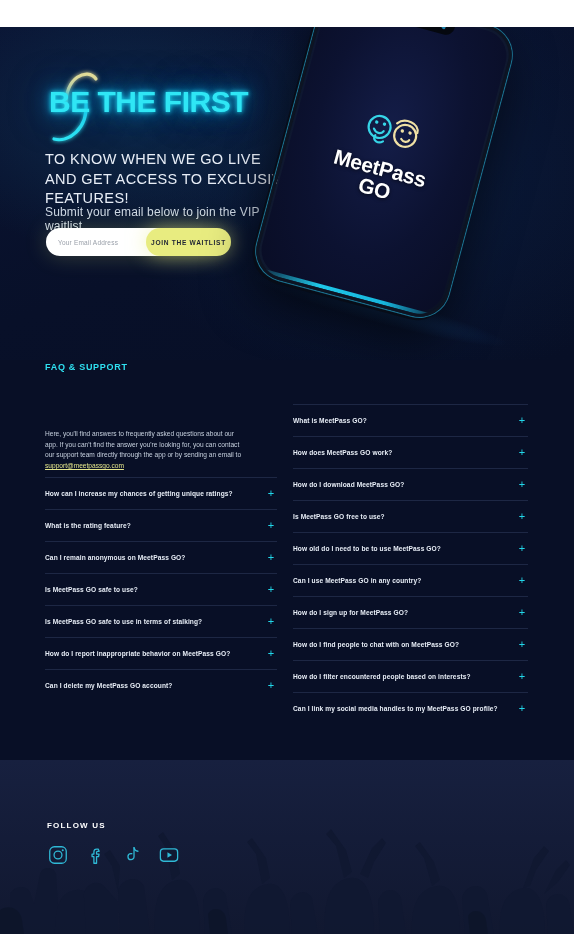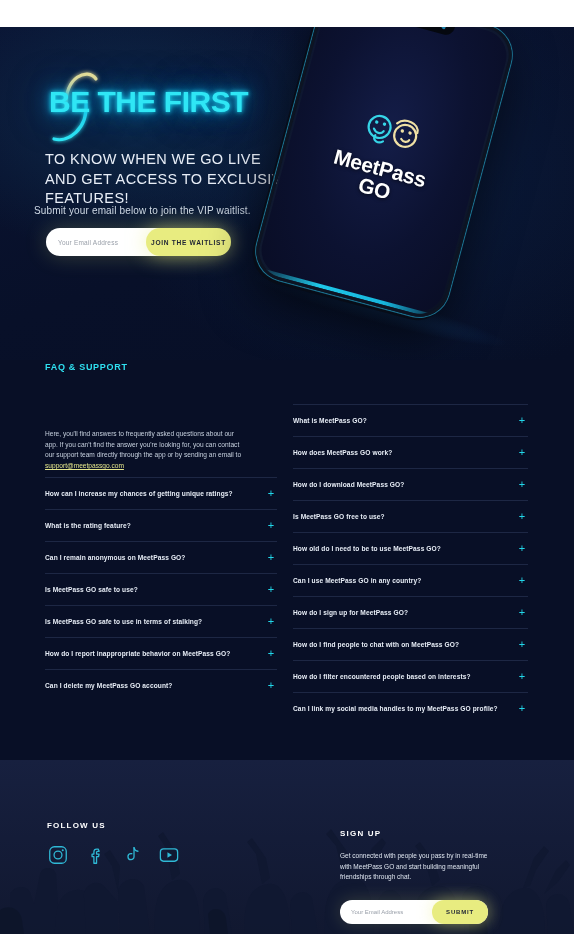--- a/index.html
+++ b/index.html
@@ -32,22 +32,22 @@
     color:#2fe6f5;
     text-shadow:0 0 4px #17d9ef, 0 0 10px #0fa8d8, 0 0 22px rgba(15,150,220,0.75), 0 0 40px rgba(10,110,200,0.5);
     white-space:nowrap;
   }
   .hero-sub {
     position:absolute; left:45px; top:123px; width:250px;
     font-size:14.5px; line-height:1.36; color:#e8eef7; font-weight:400;
     letter-spacing:0.4px;
   }
   .hero-note {
-    position:absolute; left:34px; top:178px; width:250px;
-    font-size:10px; color:#cfd9e6; letter-spacing:0.15px;
+    position:absolute; left:45px; top:178px; width:250px;
+    font-size:12px; color:#cfd9e6; letter-spacing:0.15px;
   }
 
   
   .hero-form {
     position:absolute; left:46px; top:201px; width:166px; height:28px;
     background:#fff; border-radius:18px; display:flex; align-items:center;
     box-shadow:0 0 22px rgba(225,235,120,0.22);
   }
   .hero-form input {
     border:0; outline:0; background:transparent; flex:1;
@@ -382,24 +382,16 @@
         </a>
         <a class="soc" href="#">
           <svg width="22" height="22" viewBox="0 0 24 24" fill="none" stroke="#2fb9d6" stroke-width="1.4" stroke-linejoin="round">
             <rect x="2.6" y="5.2" width="18.8" height="13.6" rx="3.4"></rect>
             <path d="M10.3 9.1l5 2.9-5 2.9z" fill="#2fb9d6" stroke="none"></path>
           </svg>
         </a>
       </div>
 
 
-      <div class="signup">
-        <div class="f-title">SIGN UP</div>
-        <div class="body">Get connected with people you pass by in real-time with MeetPass GO and start building meaningful friendships through chat.</div>
-        <form class="f-form">
-          <input type="email" placeholder="Your Email Address" style="">
-          <button class="f-btn">SUBMIT</button>
-        </form>
-      </div>
     </div>
   </div>
 
 </div>
 
 </body></html>

